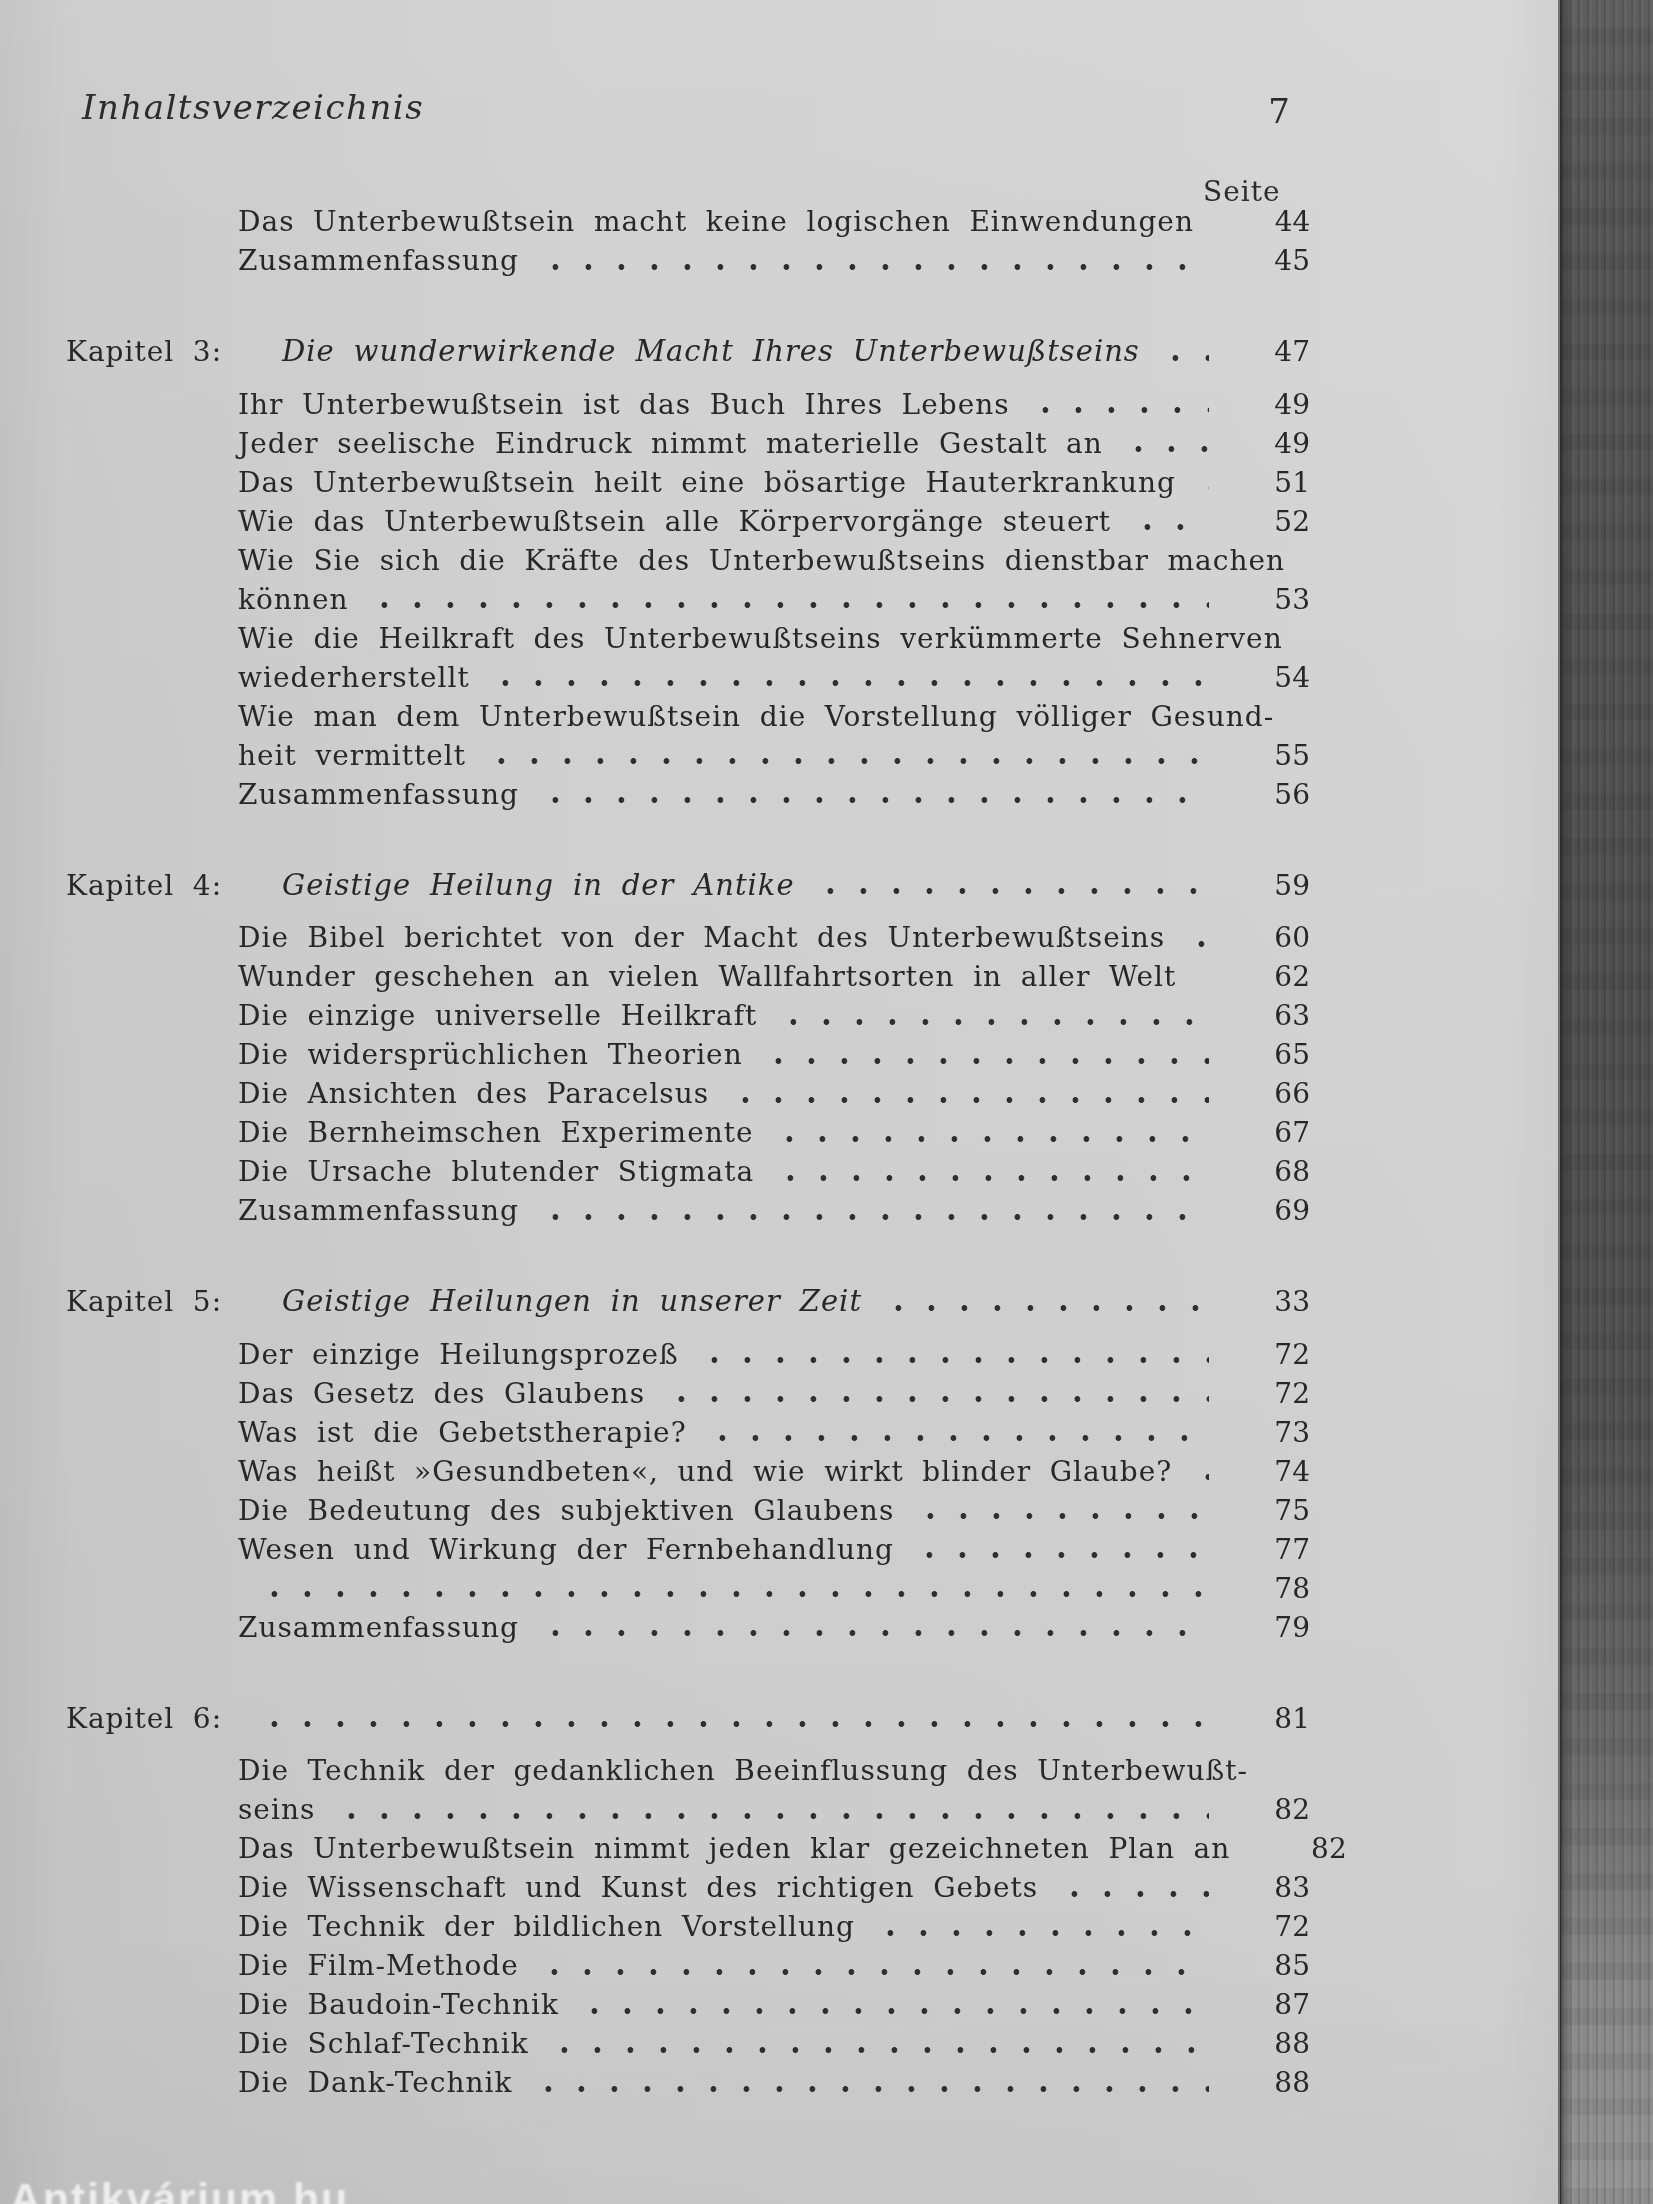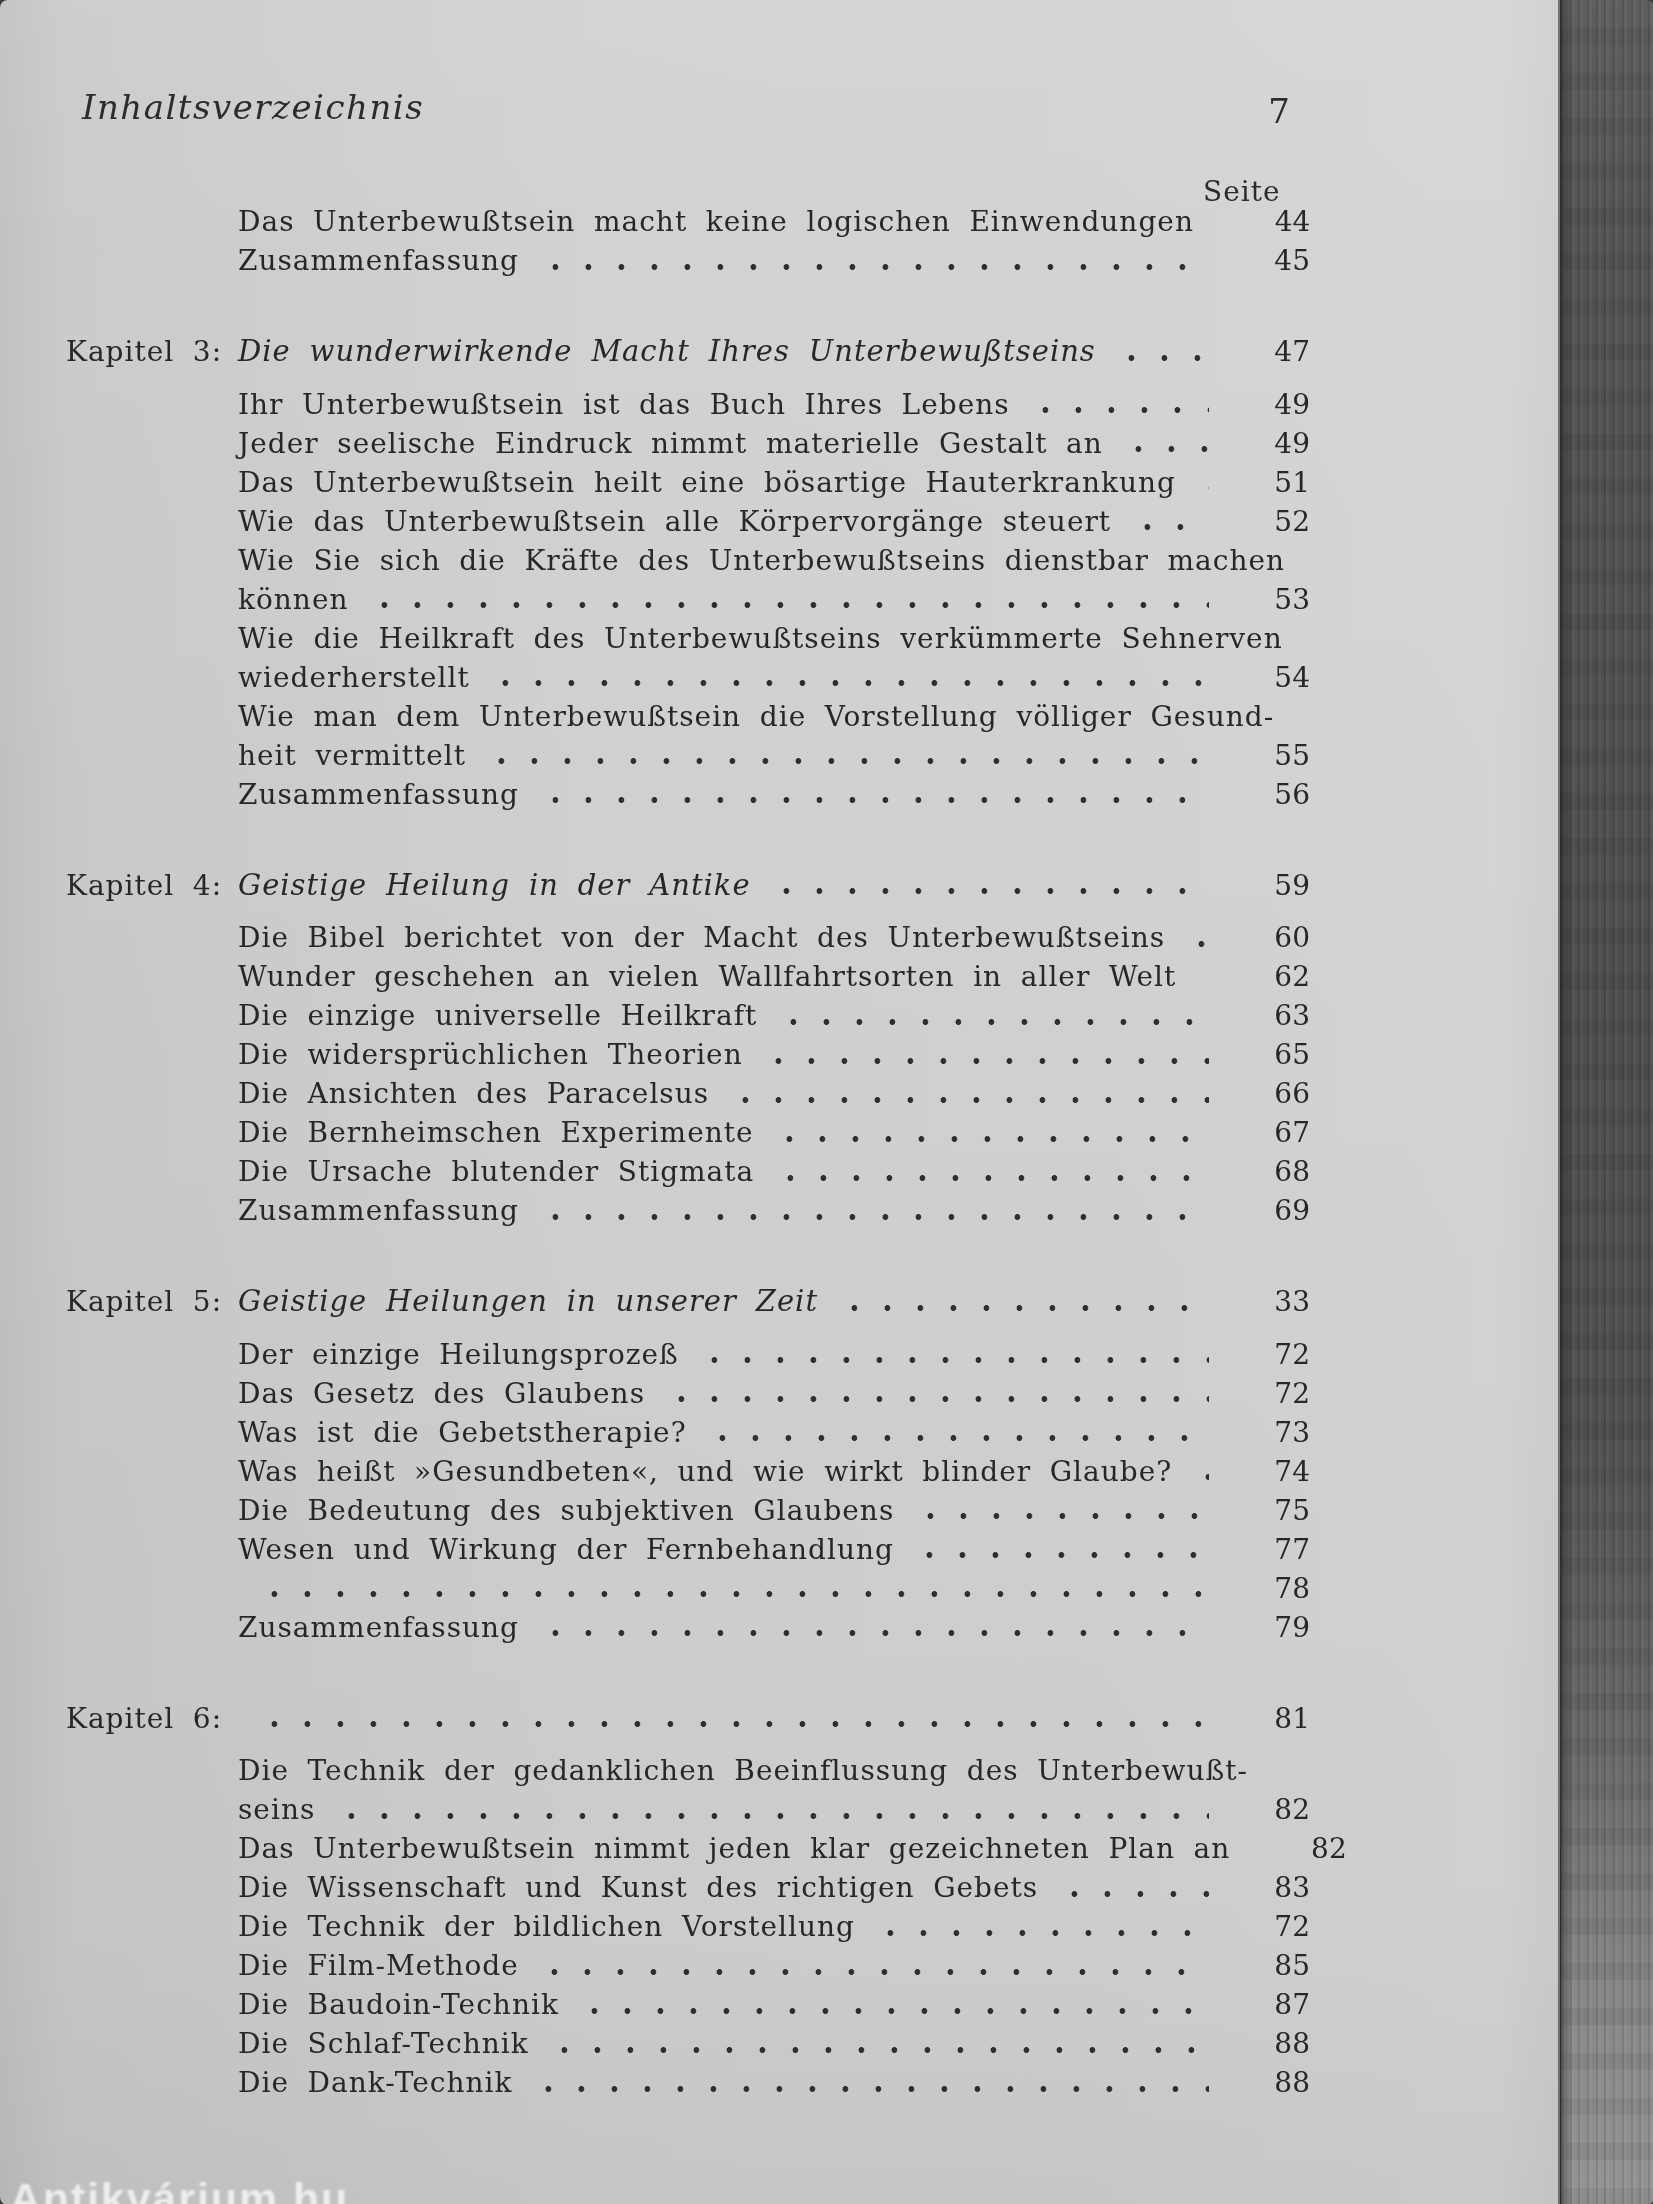--- a/index.html
+++ b/index.html
@@ -6,21 +6,20 @@
     margin: 0;
     padding: 0;
     background: #3a3a3a;
   }
   .scan {
     position: relative;
     width: 1654px;
     height: 2205px;
     overflow: hidden;
     font-family: "DejaVu Serif", serif;
-    border-radius: 8px;
   }
   
   .page {
     position: absolute;
     top: 0; left: 0;
     width: 1560px;
     height: 100%;
     background:
       linear-gradient(to bottom, rgba(255,255,255,0.05) 0%, rgba(0,0,0,0) 12%, rgba(0,0,0,0.03) 88%, rgba(0,0,0,0.06) 100%),
       linear-gradient(to right, #c2c2c2 0px, #cbcbcb 68px, #d2d2d2 38%, #d3d3d3 70%, #d6d6d6 96%, #cfcfcf 100%);
@@ -93,20 +92,21 @@
   .toc-row > span { line-height: 39px; }
   .chap-label {
     flex: 0 0 172px;
     white-space: nowrap;
   }
   .entry-text { white-space: nowrap; }
   .chapter-row { margin-top: 52px; margin-bottom: 13.6px; }
   .chapter-row .entry-text {
     font-style: italic;
     font-size: 29px;
+    margin-left: 44px;
   }
   .leader {
     flex: 1 1 auto;
     align-self: stretch;
     margin: 0 25px 0 15.5px;
     background-image: radial-gradient(circle, #2e2e2e 2.5px, rgba(0,0,0,0) 3.2px);
     background-size: 33px 11.6px;
     background-repeat: repeat-x;
     background-position: 3.9px calc(100% - 7.8px);
   }

